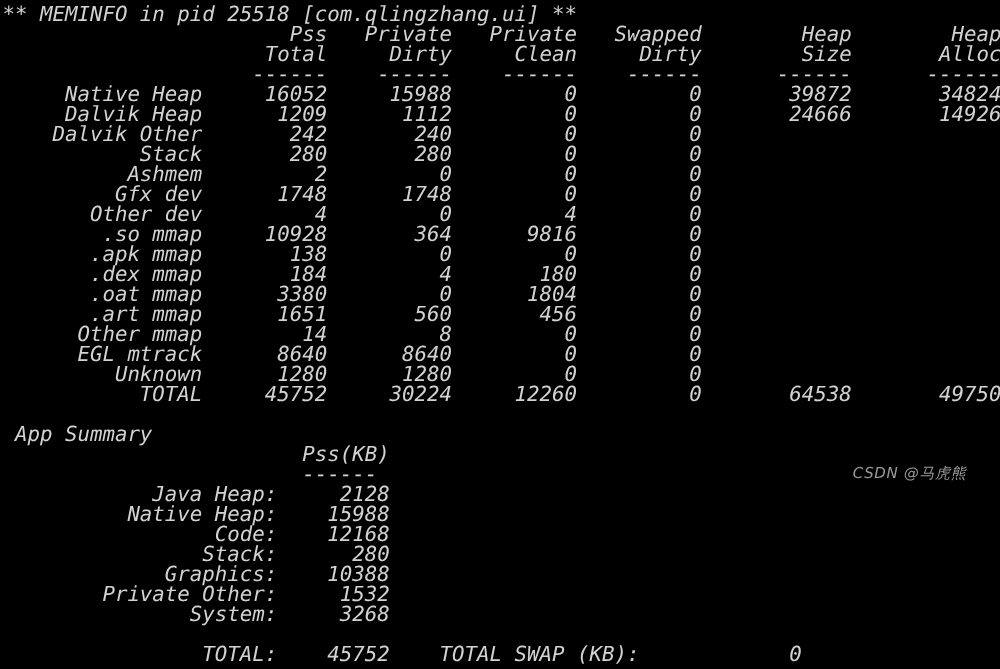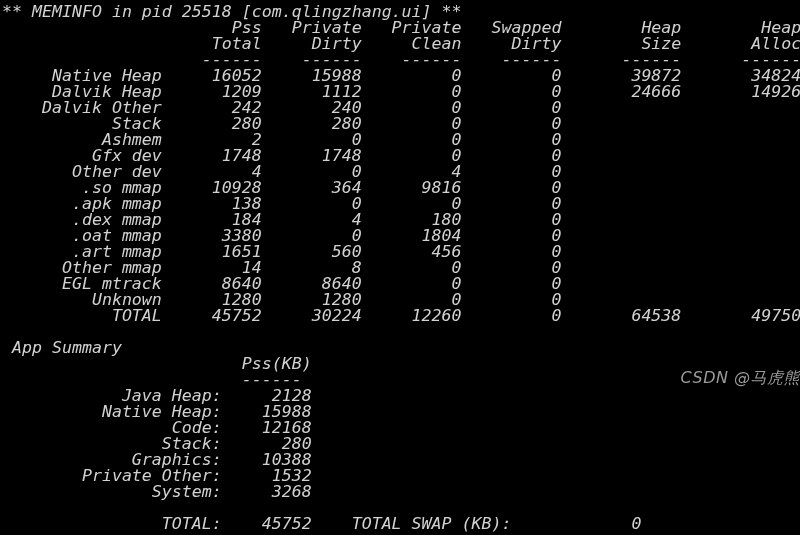--- a/index.html
+++ b/index.html
@@ -32,24 +32,24 @@
     padding: 4px 0 0 2px;
     font-family: "DejaVu Sans Mono", "Liberation Mono", monospace;
     font-size: 16.6px;
     line-height: 16px;
     color: #d2d2d2;
     white-space: pre;
     tab-size: 8;
   }
   .watermark {
     position: absolute;
-    right: 0;
+    right: 27px;
     bottom: 8px;
     font-family: "DejaVu Sans", "Liberation Sans", sans-serif;
-    font-size: 16px;
+    font-size: 12px;
     color: #9a9a9a;
     letter-spacing: 0.5px;
     white-space: pre;
   }
 </style>
 </head>
 <body>
 
 <div id="terminal">
   <pre class="console">** MEMINFO in pid 25518 [com.qlingzhang.ui] **

